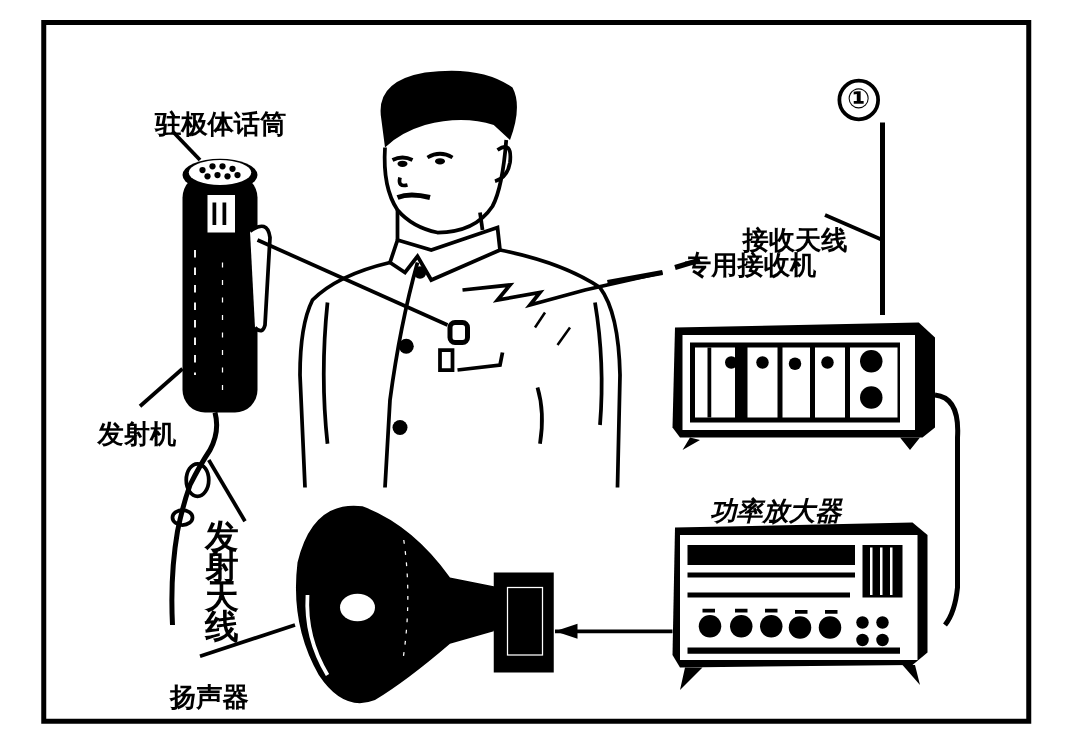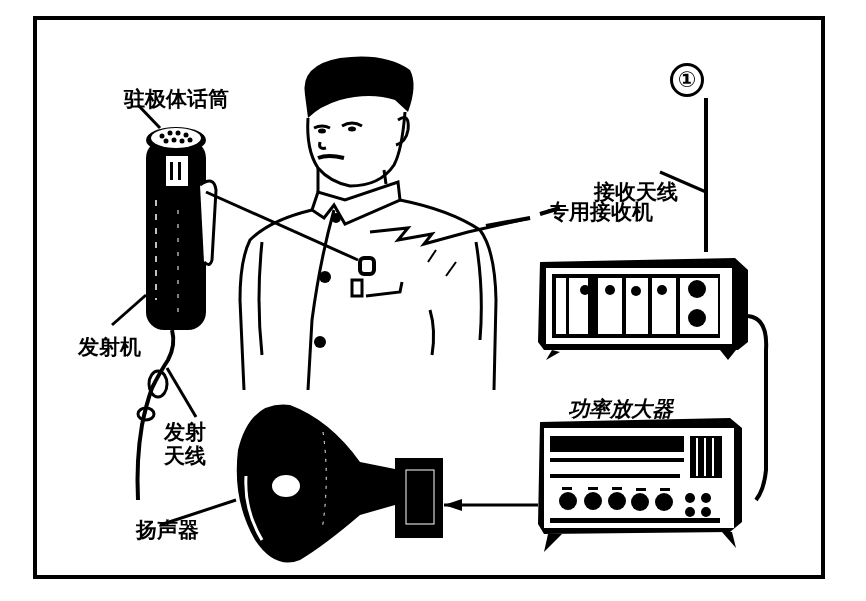--- a/index.html
+++ b/index.html
@@ -1,20 +1,20 @@
 <!DOCTYPE html>
 <html><head>
 <meta charset="utf-8">
 <style>
   html, body { margin: 0; padding: 0; background: #ffffff; }
   body { width: 866px; height: 601px; position: relative; overflow: hidden; font-family: "DejaVu Sans", sans-serif; }
   .frame { position: absolute; left: 33px; top: 16px; width: 792px; height: 563px; border: 4px solid #000; box-sizing: border-box; }
   .scene { position: absolute; left: 0; top: 0; width: 866px; height: 601px; }
   .label { position: absolute; font-family: "DejaVu Sans", sans-serif; font-weight: bold; color: #000; font-size: 21px; line-height: 1; white-space: nowrap; letter-spacing: 0px; }
-  .label.two { font-size: 21px; line-height: 24px; white-space: normal; width: 48px; }
+  .label.two { font-size: 27px; line-height: 24px; white-space: normal; width: 48px; font-family: Liberation Mono, monospace; }
   .num { position: absolute; left: 670px; top: 63px; width: 34px; height: 34px; border: 3px solid #000; border-radius: 50%; box-sizing: border-box; text-align: center; font-weight: bold; font-size: 22px; line-height: 28px; }
 </style>
 </head>
 <body>
 
 <div class="frame"></div>
 
 <svg class="scene" viewBox="0 0 866 601" xmlns="http://www.w3.org/2000/svg">
 
   <line x1="138" y1="105" x2="160" y2="128" stroke="#000" stroke-width="3"></line>
@@ -180,13 +180,13 @@
 
 <div class="label" style="left:80px; top:89px;margin-left:44px;">驻极体话筒</div>
 <div class="label" style="left:78px; top:325px;margin-top:12px;">发射机</div>
 <div class="label two" style="left:164px; top:420px;">
   <div>发射</div>
   <div>天线</div>
 </div>
 <div class="label" style="left:594px; top:150px;margin-top:32px;">接收天线</div>
 <div class="label" style="left:548px; top:202px;">专用接收机</div>
 <div class="label" style="left:568px; top:399px;font-style:italic;">功率放大器</div>
-<div class="label" style="left:136px; top:520px;">扬声器</div>
+<div class="label" style="left:136px; top:548px;">扬声器</div>
 
 </body></html>

